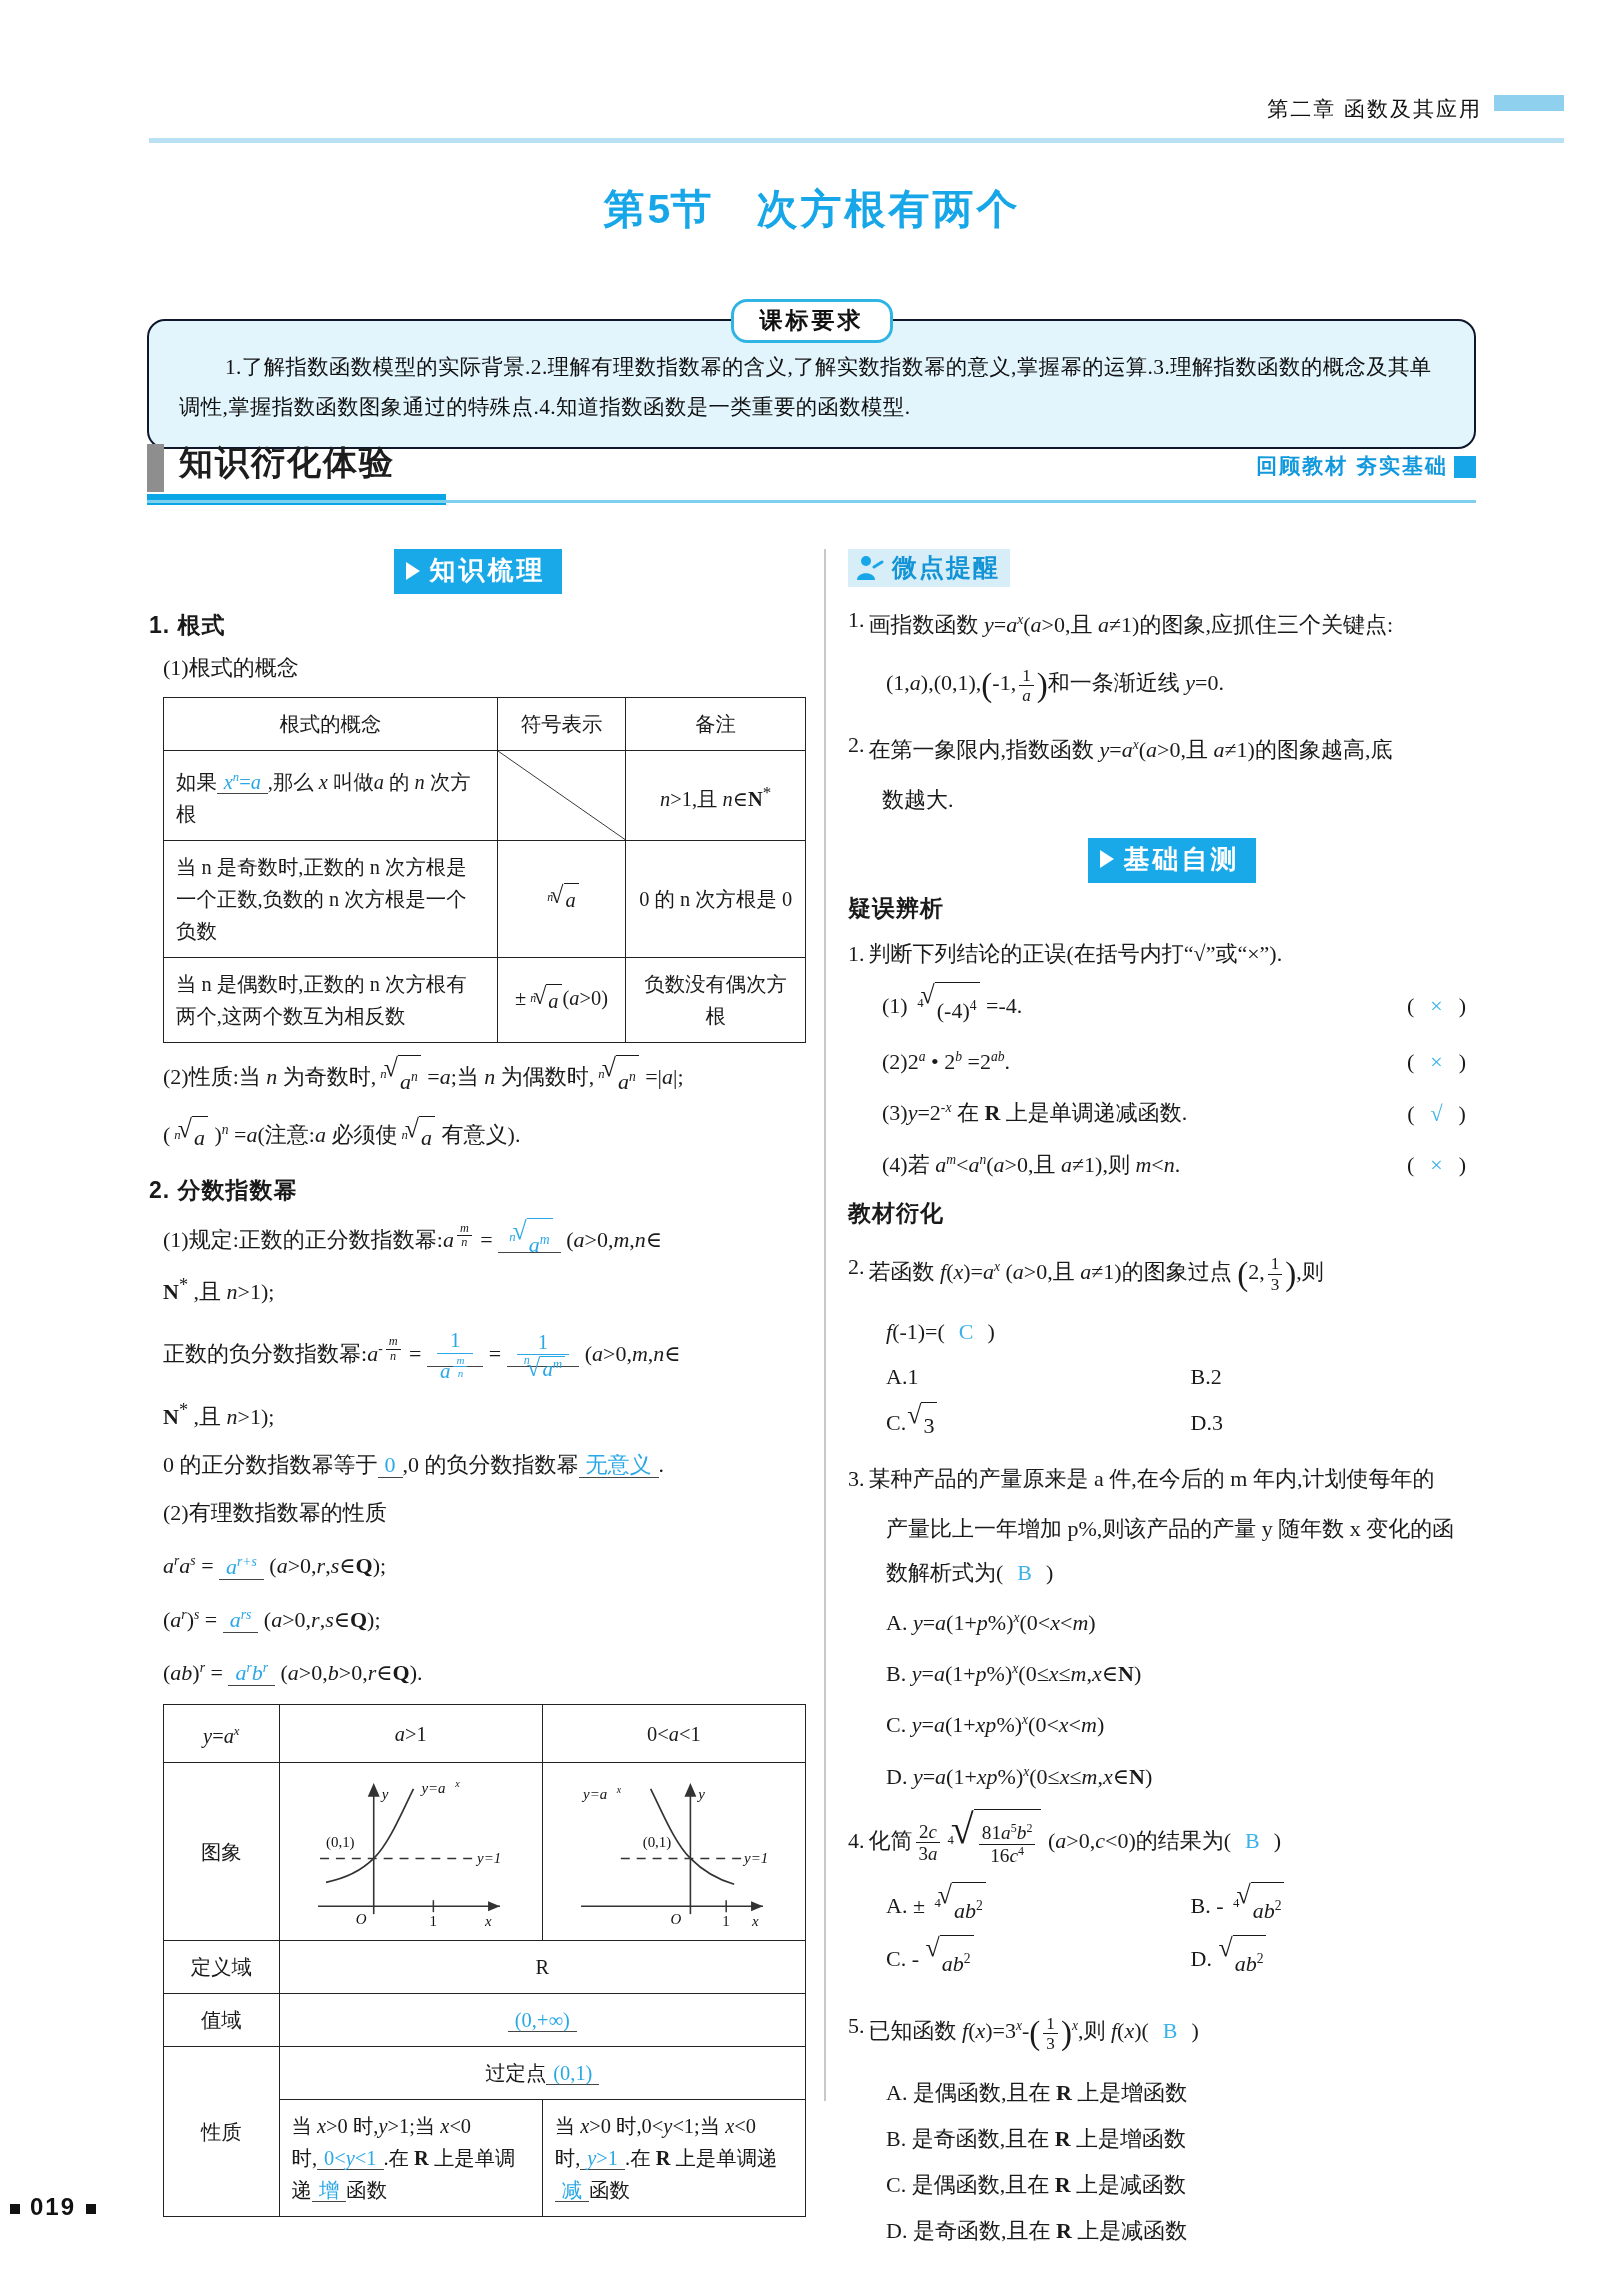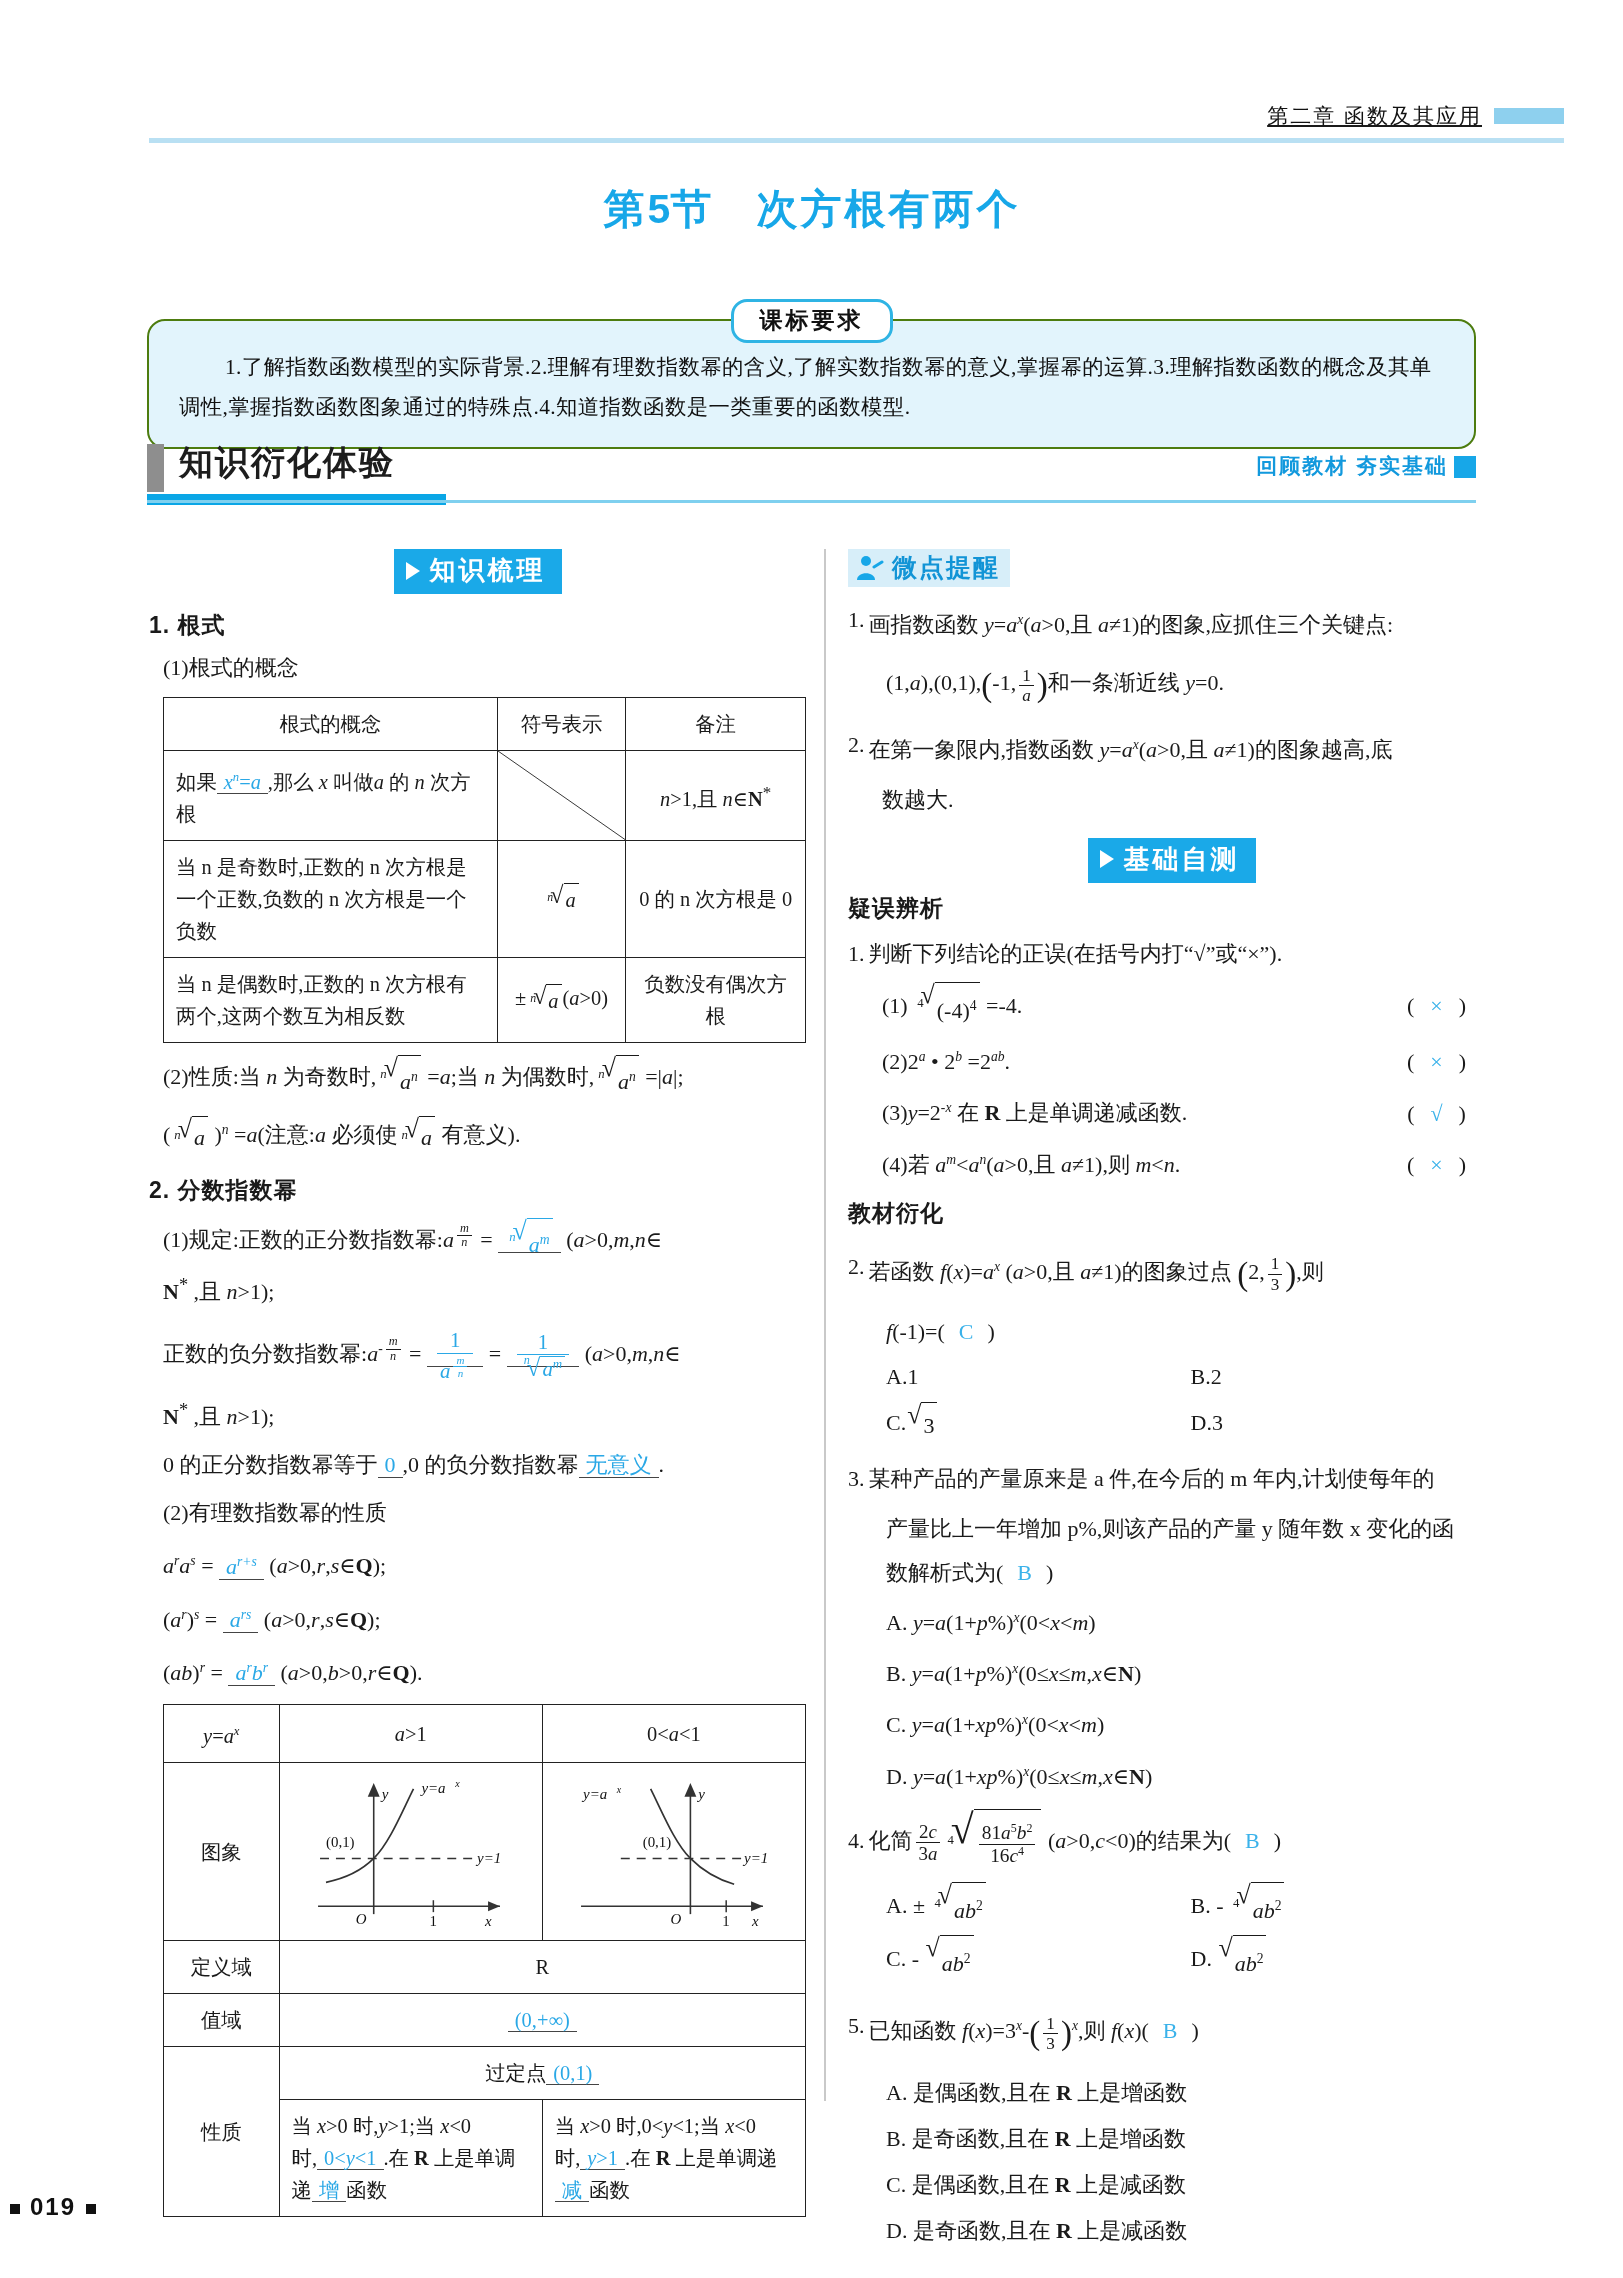--- a/index.html
+++ b/index.html
@@ -11,23 +11,22 @@
     color: #1a1a1a;
     position: relative;
     overflow: hidden;
   }
   .page { position:relative; width:1624px; height:2279px; }
 
   
   .runhead {
     position:absolute; left:149px; right:60px; top:95px;
     height:42px;
-    display:flex; align-items:center; justify-content:flex-end;
+    display:flex; justify-content:flex-end;
     gap:0px;
-    text-decoration:underline;
   }
   .runhead-text {
     font-family:"Liberation Sans","DejaVu Sans",sans-serif;
     font-size:21px; letter-spacing:2px; color:#111;
     padding-right:12px;
   }
   .runhead-chip { width:70px; height:16px; background:#8ed0ee; }
   .runhead-rule {
     position:absolute; left:149px; right:60px; top:138px;
     height:5px; background:#b9e0f3;
@@ -48,21 +47,21 @@
   .req-wrap { position:absolute; left:147px; top:299px; width:1329px; }
   .req-tab {
     position:absolute; left:50%; transform:translateX(-50%); top:0;
     background:#ffffff; border:3px solid #2fb4e4; border-radius:16px;
     padding:3px 26px 4px 26px; z-index:3;
     font-family:"Liberation Sans","DejaVu Sans",sans-serif;
     font-weight:700; font-size:23px; letter-spacing:3px; color:#111;
   }
   .req-box {
     margin-top:20px;
-    border:2px solid #4d7c0f; border-radius:18px;
+    border:2px solid #0f172a; border-radius:18px;
     background:#e2f4fc;
     padding:26px 30px 20px 30px;
   }
   .req-text {
     font-size:21.4px; line-height:40px; color:#111;
     text-indent:46px;
     font-family:"Liberation Serif","DejaVu Serif",serif;
     letter-spacing:0.4px;
   }
 

